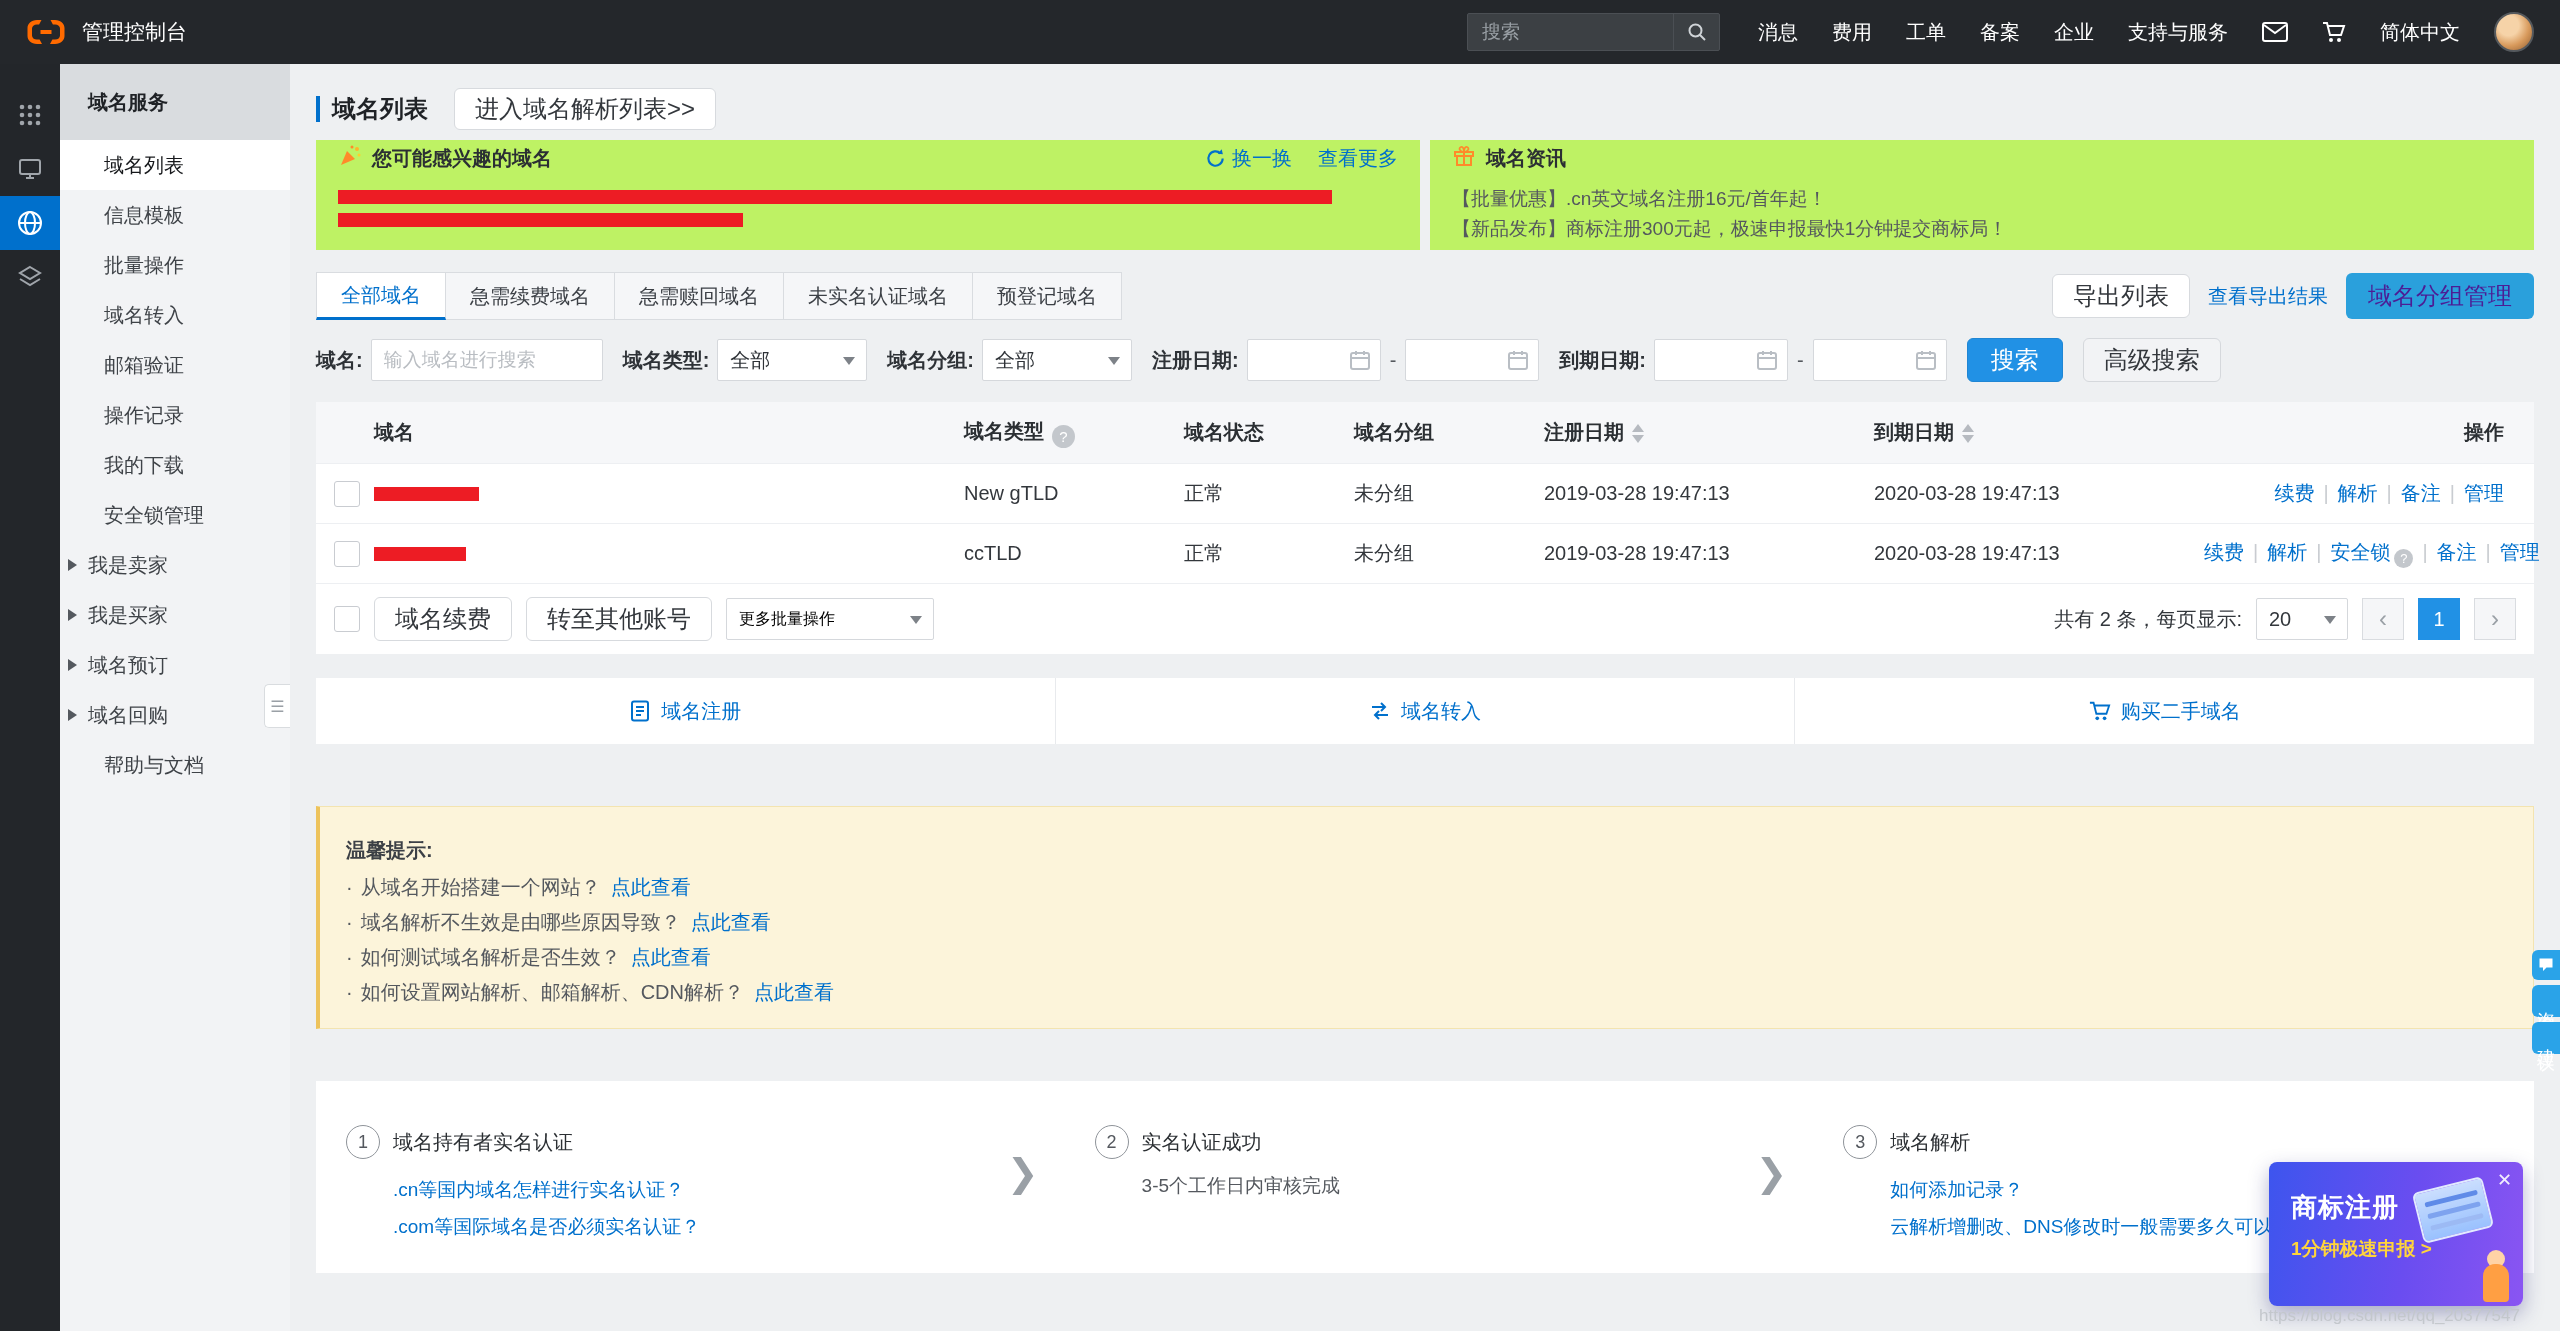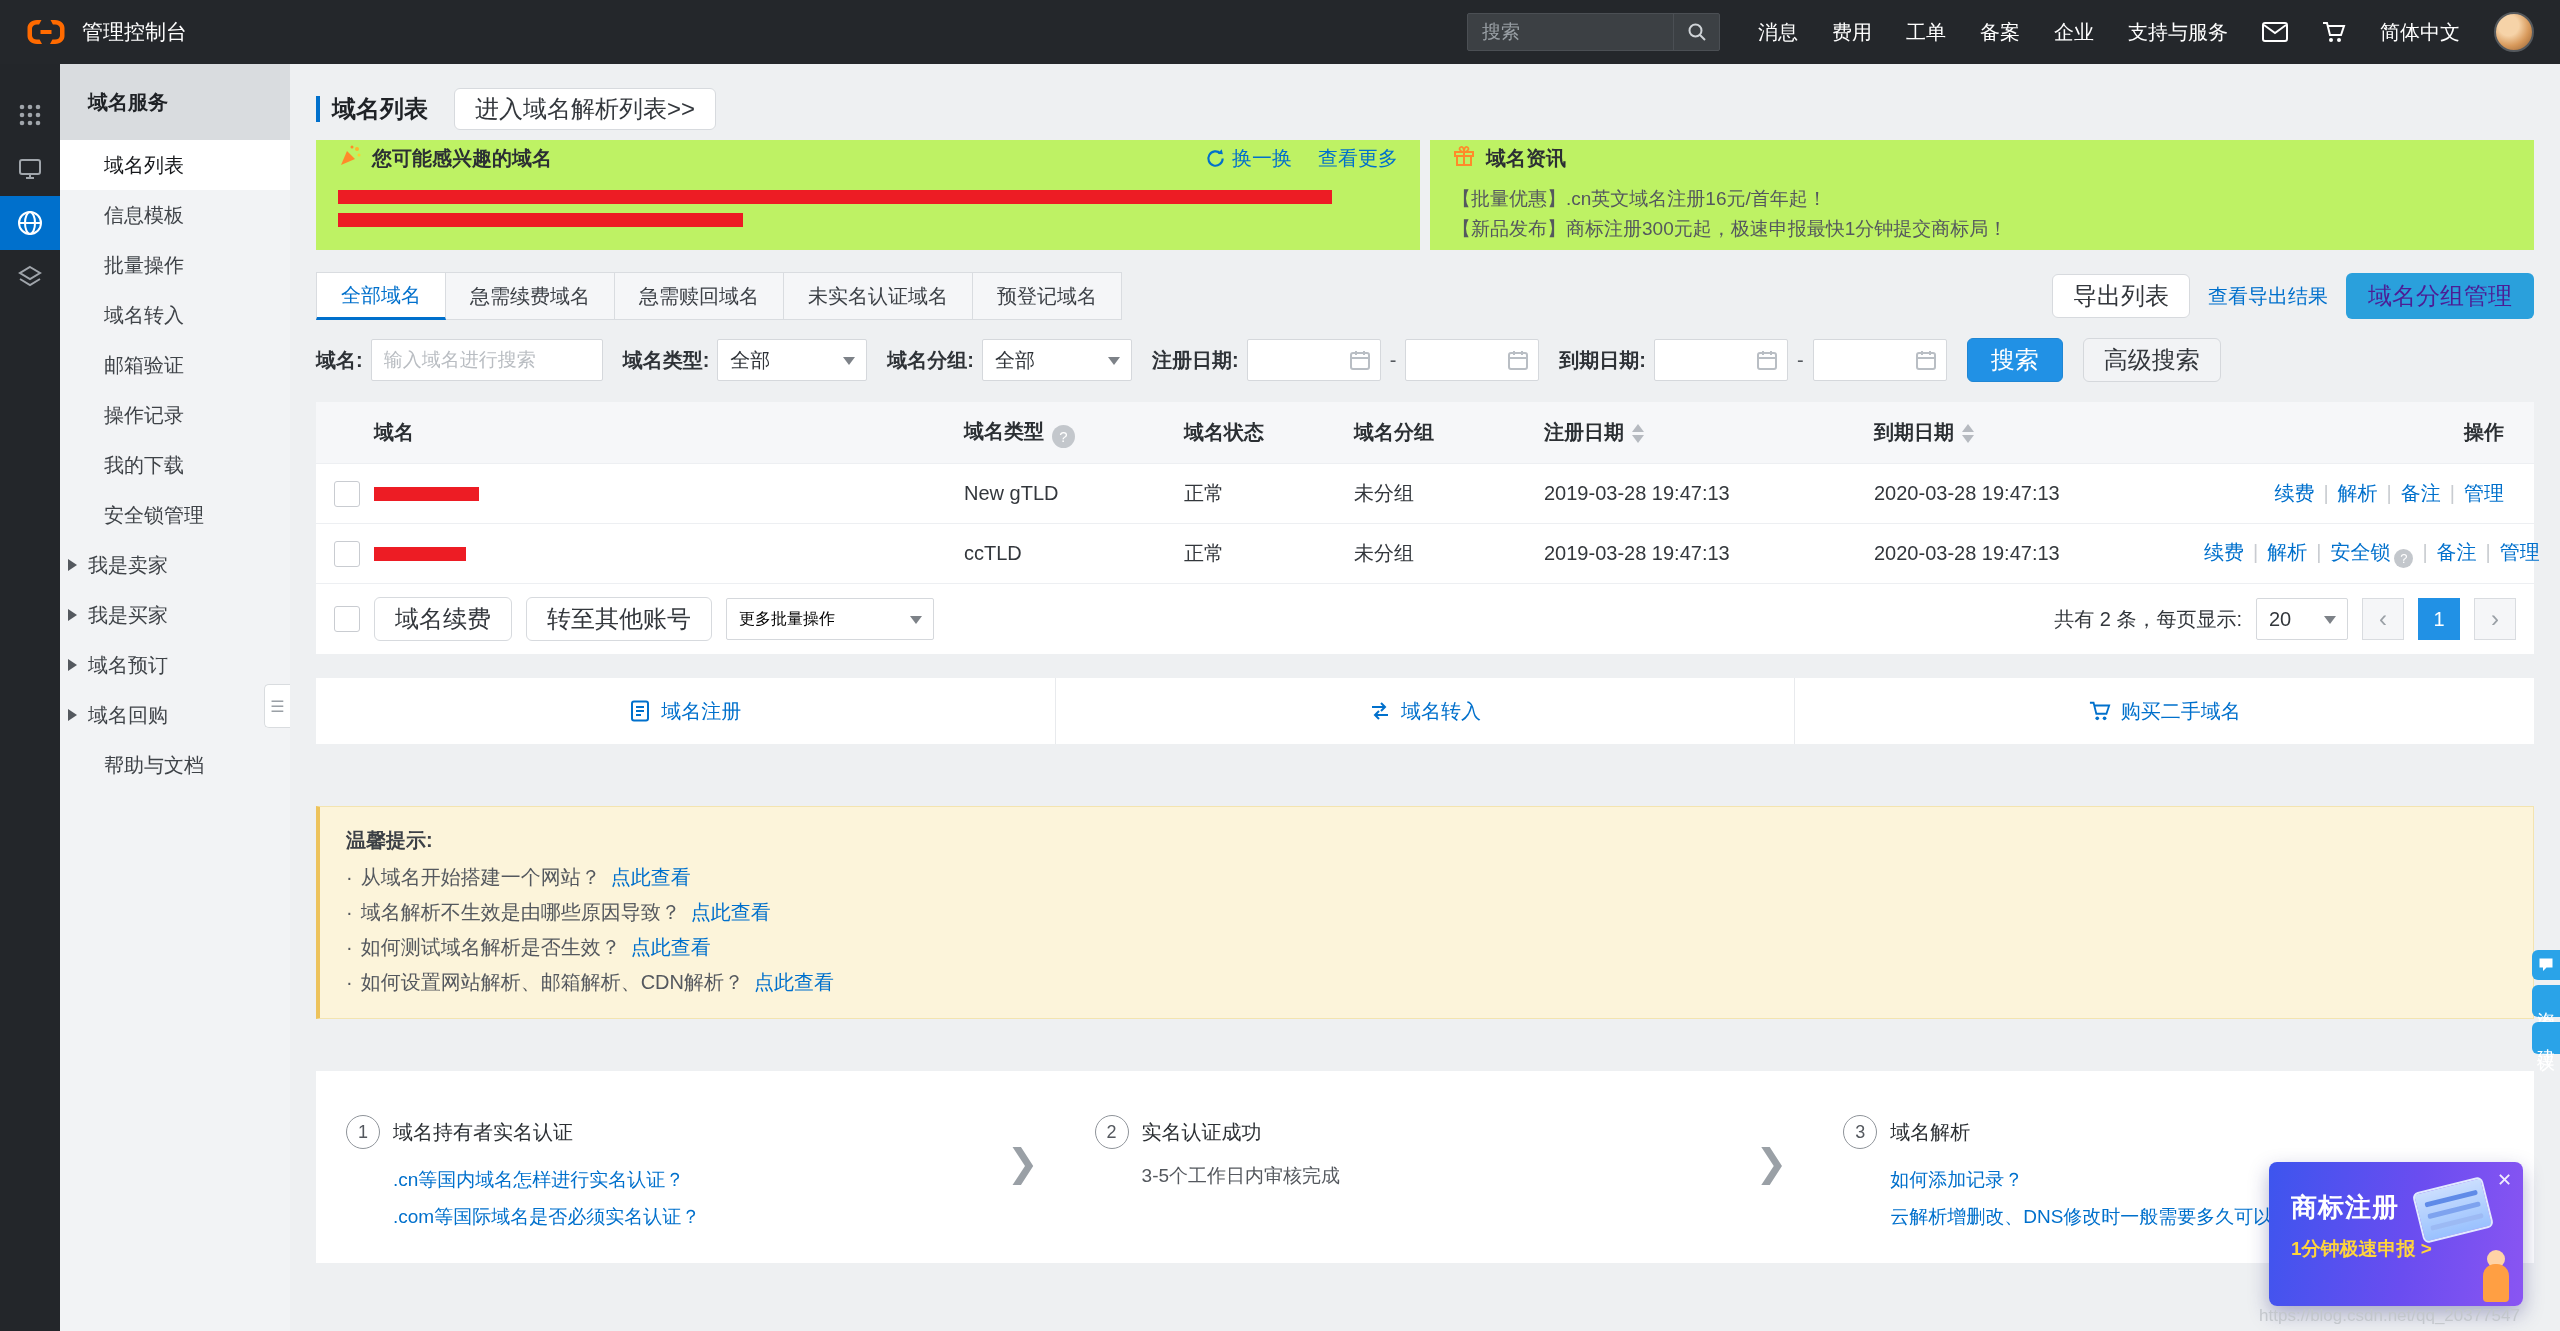--- a/index.html
+++ b/index.html
@@ -103,21 +103,21 @@
   .pg-size{width:92px}
   .pg-btn{width:42px;height:42px;border:1px solid #d9dce0;background:#f5f6f8;color:#9aa0a6;display:flex;align-items:center;justify-content:center;font-size:24px;cursor:pointer}
   .pg-cur{width:42px;height:42px;background:#2191e5;color:#fff;display:flex;align-items:center;justify-content:center;font-size:20px;cursor:pointer}
 
   
   .quicklinks{display:flex;background:#fff;margin-top:24px;height:66px}
   .ql{flex:1;display:flex;align-items:center;justify-content:center;gap:10px;color:#0070cc;font-size:20px;cursor:pointer}
   .ql + .ql{border-left:1px solid #e8eaed}
 
   
-  .tips{margin-top:62px;background:#fcf4da;border:1px solid #f3e4b0;border-left:4px solid #edc35c;padding:20px 26px 18px}
+  .tips{margin-top:62px;background:#fcf4da;border:1px solid #f3e4b0;border-left:4px solid #edc35c;padding:30px 26px 18px}
   .tips-title{font-weight:700;font-size:20px;color:#3c4046;margin-bottom:6px}
   .tip-line{font-size:20px;color:#54585e;line-height:35px}
   .tip-line .bullet{margin-right:8px}
   .tip-line .link{margin-left:10px}
 
   
   .guide{margin-top:52px;background:#fff;padding:22px 30px 28px}
   .guide-title{font-size:20px;color:#2b2f33}
   .steps{display:flex;margin-top:22px}
   .step{flex:1}

